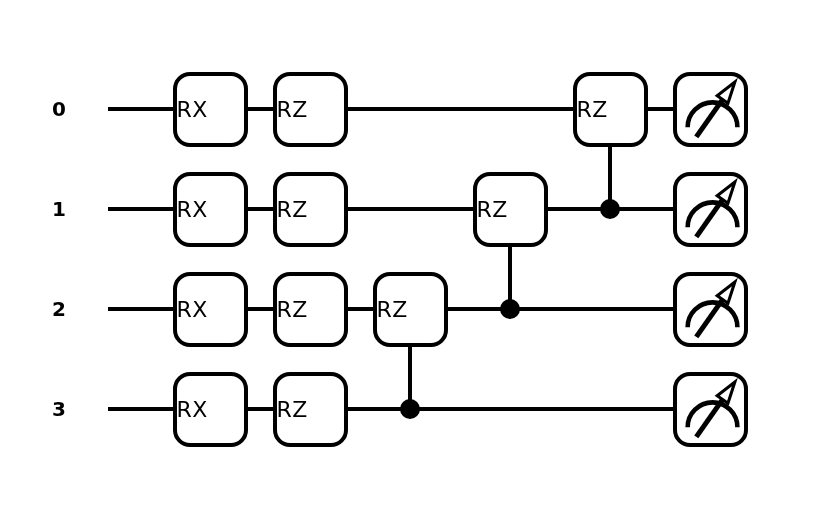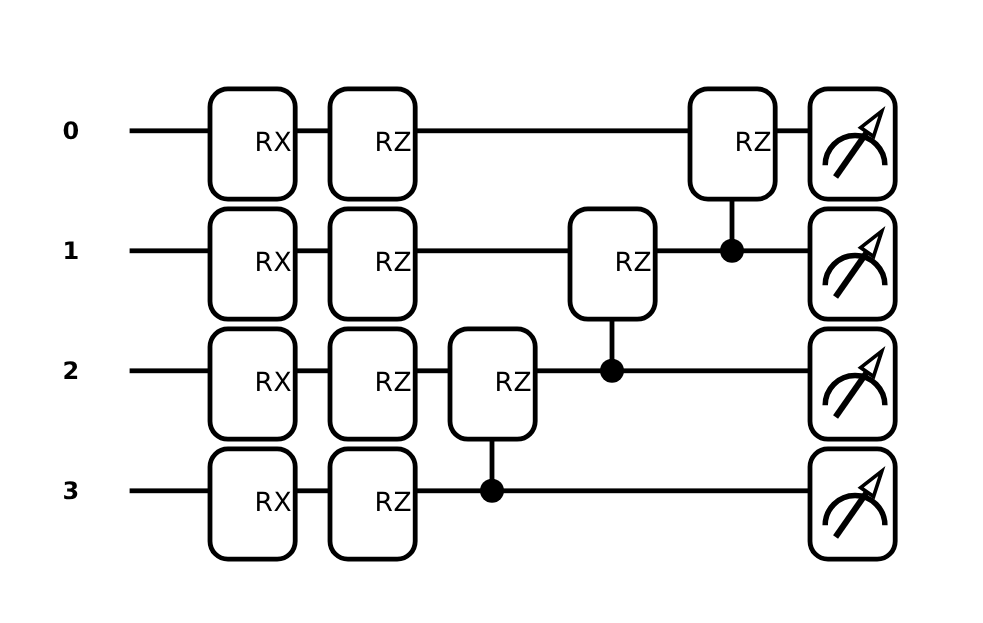--- a/index.html
+++ b/index.html
@@ -10,23 +10,23 @@
     font-family:"DejaVu Sans", sans-serif;
     overflow:hidden;
   }
   .wire{position:absolute;height:4.5px;background:#000;}
   .vline{position:absolute;width:4.5px;background:#000;}
   .wire-label{
     position:absolute;width:40px;height:20px;line-height:20px;
     text-align:center;font-size:20px;font-weight:bold;color:#000;
   }
   .gate{
-    position:absolute;width:75px;height:96px;box-sizing:border-box;
+    position:absolute;width:75px;height:75px;box-sizing:border-box;
     border:4.5px solid #000;border-radius:17px;background:#fff;
-    display:flex;align-items:center;justify-content:flex-end;
+    display:flex;align-items:center;justify-content:flex-start;
   }
   .gate-label{font-size:22px;color:#000;letter-spacing:0.5px;}
   .ctrl-dot{position:absolute;width:20px;height:20px;background:#000;border-radius:50%;}
   .measure svg{width:100%;height:100%;display:block;}
 </style>
 </head>
 <body>
 
 <div id="circuit-canvas">
     <div class="wire" style="left: 108px; top: 106.75px; width: 602px; background: rgb(0, 0, 0);"></div>

